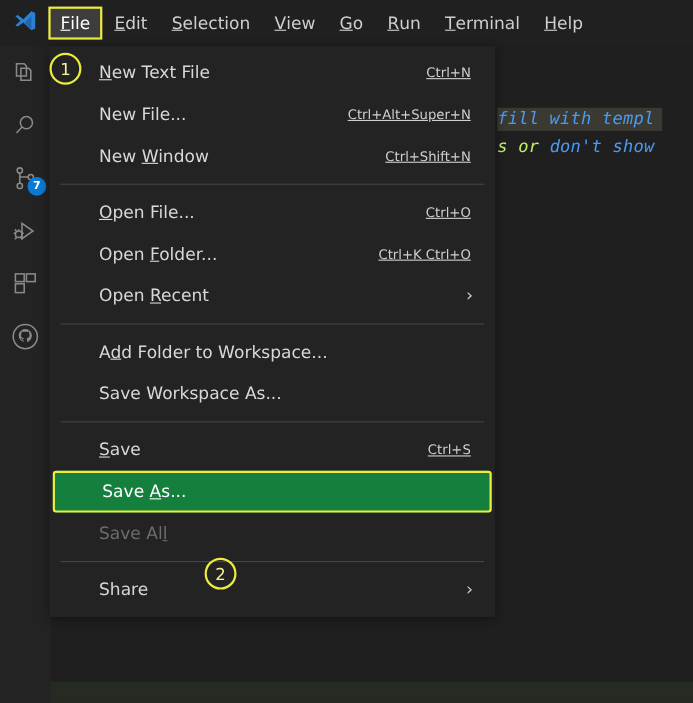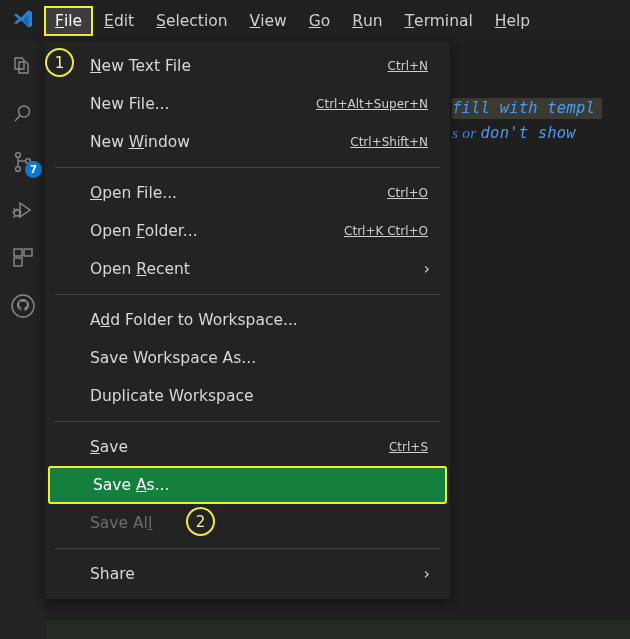--- a/index.html
+++ b/index.html
@@ -41,21 +41,21 @@
     letter-spacing: 0.2px;
   }
   #code-line-1 {
     top: 98px;
     background: #3a3a32;
     padding: 1px 0 2px 0;
     width: 150px;
   }
   #code-line-2 { top: 124px; }
   .tok-blue { color: #4a9bf5; }
-  .tok-grey { color: #3b82f6; font-family: Liberation Serif, serif; }
+  .tok-grey { color: #bef264; }
 
   
   #titlebar {
     position: absolute;
     left: 0; top: 0;
     width: 630px; height: 42px;
     background: #202020;
     display: flex;
     align-items: center;
   }
@@ -336,24 +336,20 @@
   <div class="menu-separator"></div>
 
   <div class="menu-item">
     <span class="label">A<span class="mn">d</span>d Folder to Workspace...</span>
     <span class="accel"></span>
   </div>
   <div class="menu-item">
     <span class="label">Save Workspace As...</span>
     <span class="accel"></span>
   </div>
-  <div class="menu-item">
-    <span class="label">Duplicate Workspace</span>
-    <span class="accel"></span>
-  </div>
 
   <div class="menu-separator"></div>
 
   <div class="menu-item">
     <span class="label"><span class="mn">S</span>ave</span>
     <span class="accel">Ctrl+S</span>
   </div>
   <div class="menu-item" id="menu-item-save-as">
     <span class="label">Save <span class="mn">A</span>s...</span>
   </div>

